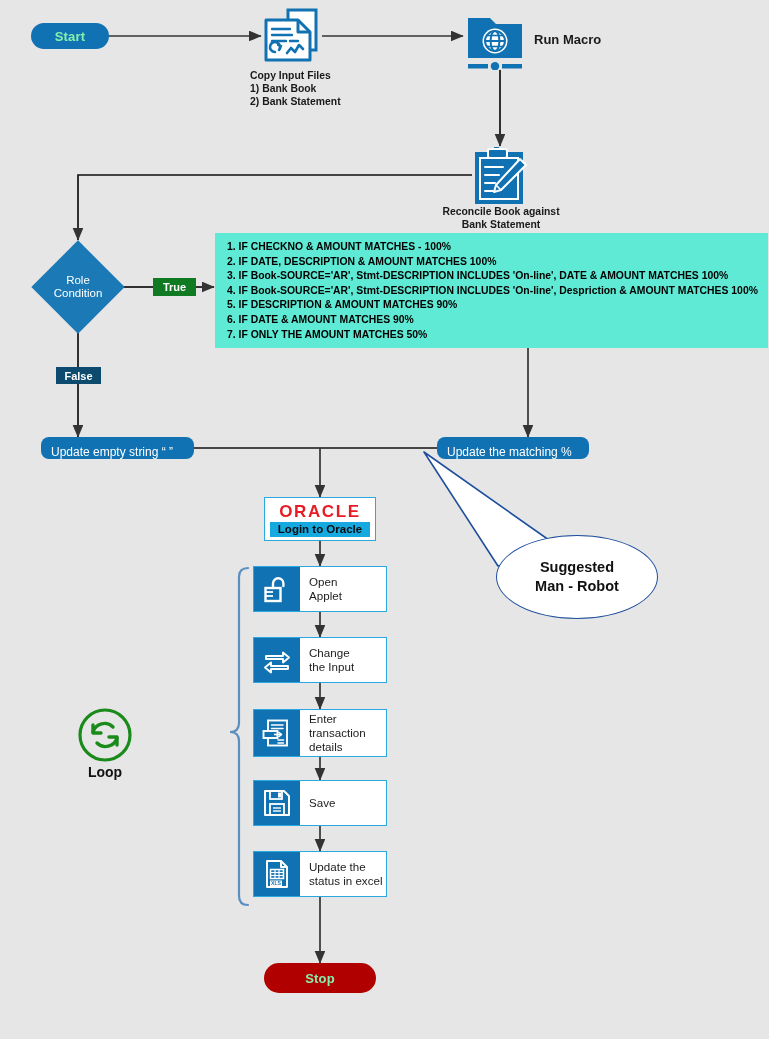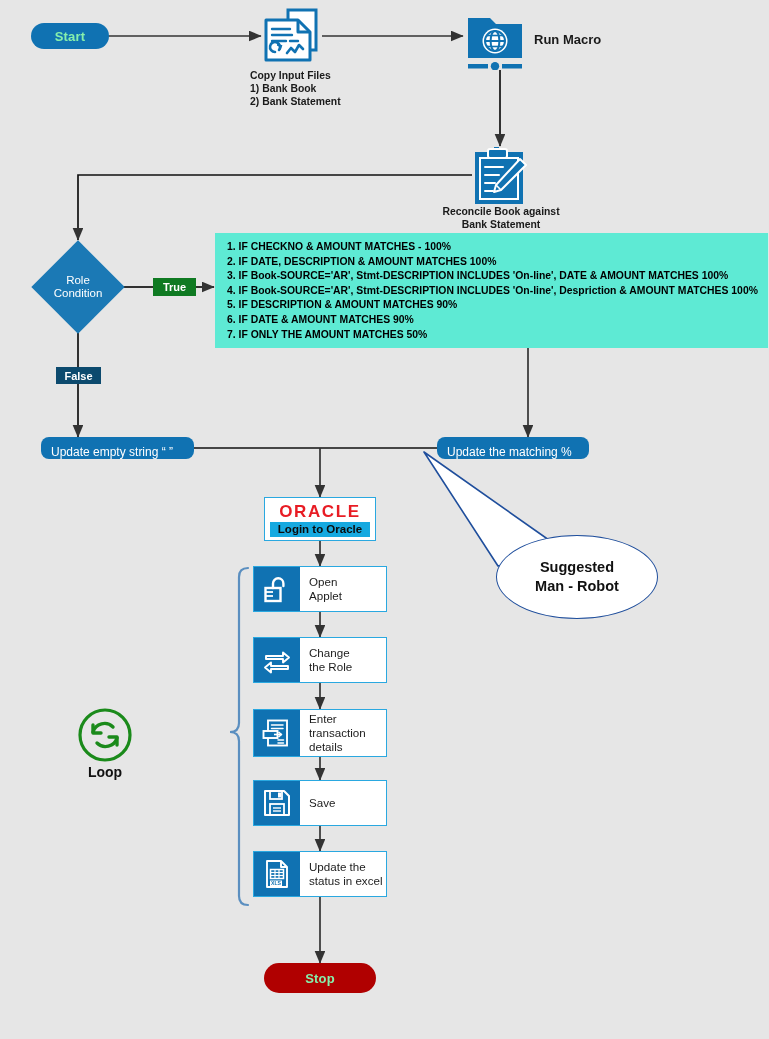--- a/index.html
+++ b/index.html
@@ -366,21 +366,21 @@
   <div class="abs step-card" style="left:253px; top:637px; width:134px; height:46px;">
     <div class="step-iconbox">
       <svg width="30" height="30" viewBox="0 0 30 30">
         <path d="M4,11 L21,11 L21,7.5 L27,12.5 L21,17.5 L21,14 L4,14 Z" fill="none" stroke="#ffffff" stroke-width="1.9" stroke-linejoin="round"></path>
         <path d="M26,21 L9,21 L9,17.5 L3,22.5 L9,27.5 L9,24 L26,24 Z" fill="none" stroke="#ffffff" stroke-width="1.9" stroke-linejoin="round"></path>
       </svg>
     </div>
     <div class="step-text">
       <div>
         <div>Change</div>
-        <div>the Role</div>
+        <div>the Input</div>
       </div>
     </div>
   </div>
 
   <div class="abs step-card" style="left:253px; top:709px; width:134px; height:48px;">
     <div class="step-iconbox">
       <svg width="30" height="30" viewBox="0 0 30 30">
         <rect x="6" y="2.5" width="19" height="25" fill="none" stroke="#ffffff" stroke-width="1.9"></rect>
         <g stroke="#ffffff" stroke-width="1.5" stroke-linecap="round">
           <line x1="9.5" y1="7" x2="21" y2="7"></line>

